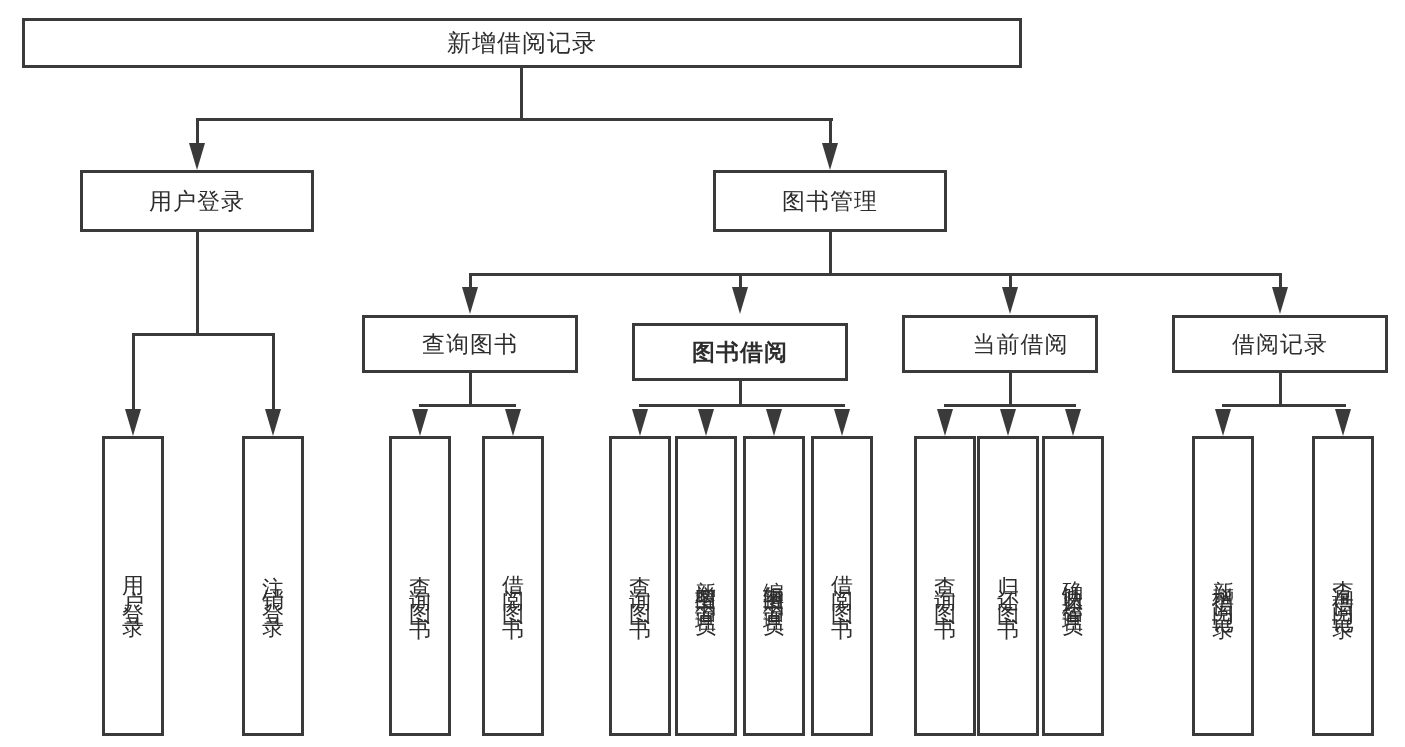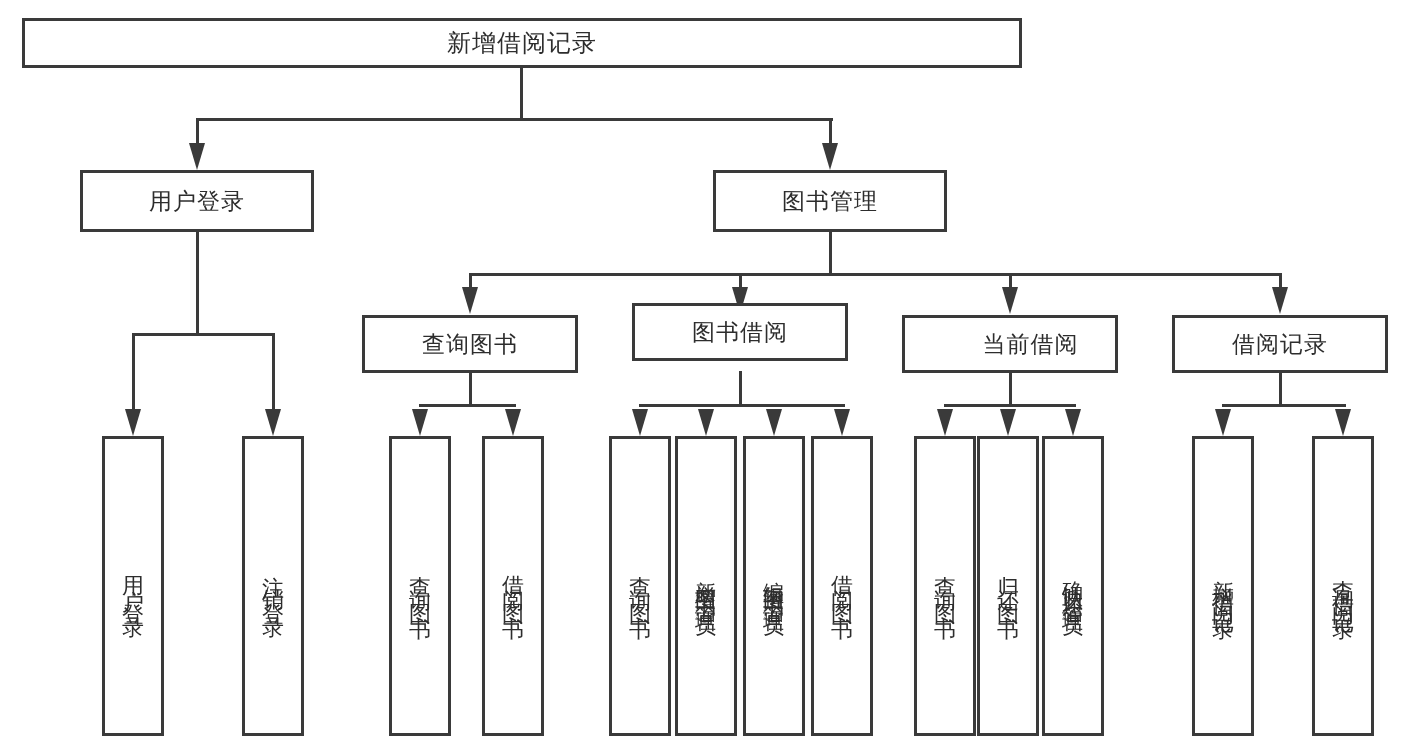--- a/index.html
+++ b/index.html
@@ -83,24 +83,24 @@
   <div class="vl" style="left:1009px;top:273px;height:16px;"></div>
   <div class="vl" style="left:1279px;top:273px;height:16px;"></div>
   <div class="arrow" style="left:462px;top:287px;"></div>
   <div class="arrow" style="left:732px;top:287px;"></div>
   <div class="arrow" style="left:1002px;top:287px;"></div>
   <div class="arrow" style="left:1272px;top:287px;"></div>
 
   <div class="node" style="left:362px;top:315px;width:216px;height:58px;">
     <span>查询图书</span>
   </div>
-  <div class="node" style="left:632px;top:303px;width:216px;height:58px;">
+  <div class="node" style="left:632px;top:323px;width:216px;height:58px;font-weight:bold;">
     <span>图书借阅</span>
   </div>
-  <div class="node" style="left:902px;top:315px;width:216px;height:58px;padding-left:41px;">
+  <div class="node" style="left:902px;top:315px;width:196px;height:58px;padding-left:41px;">
     <span>当前借阅</span>
   </div>
   <div class="node" style="left:1172px;top:315px;width:216px;height:58px;">
     <span>借阅记录</span>
   </div>
 
   <div class="vl" style="left:469px;top:371px;height:35px;"></div>
   <div class="hl" style="left:419px;top:404px;width:97px;"></div>
   <div class="arrow" style="left:412px;top:409px;"></div>
   <div class="arrow" style="left:505px;top:409px;"></div>

